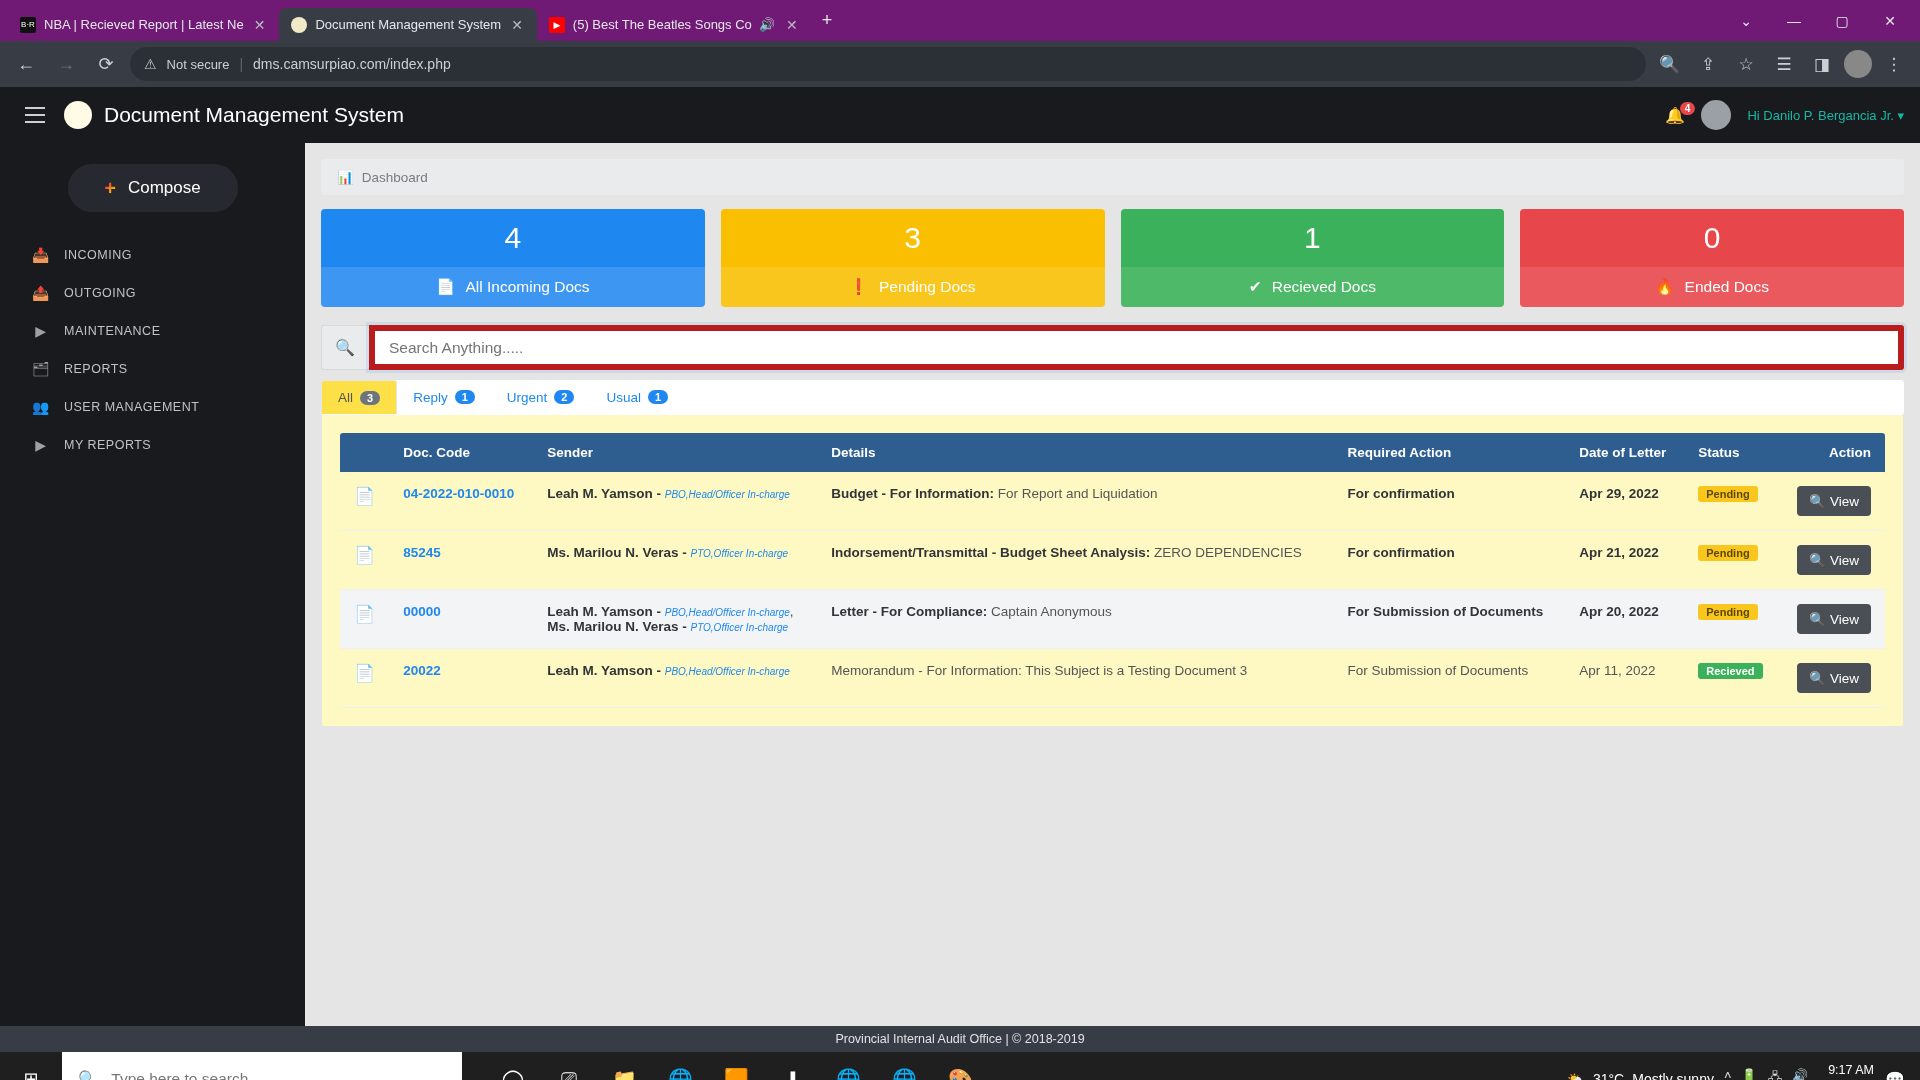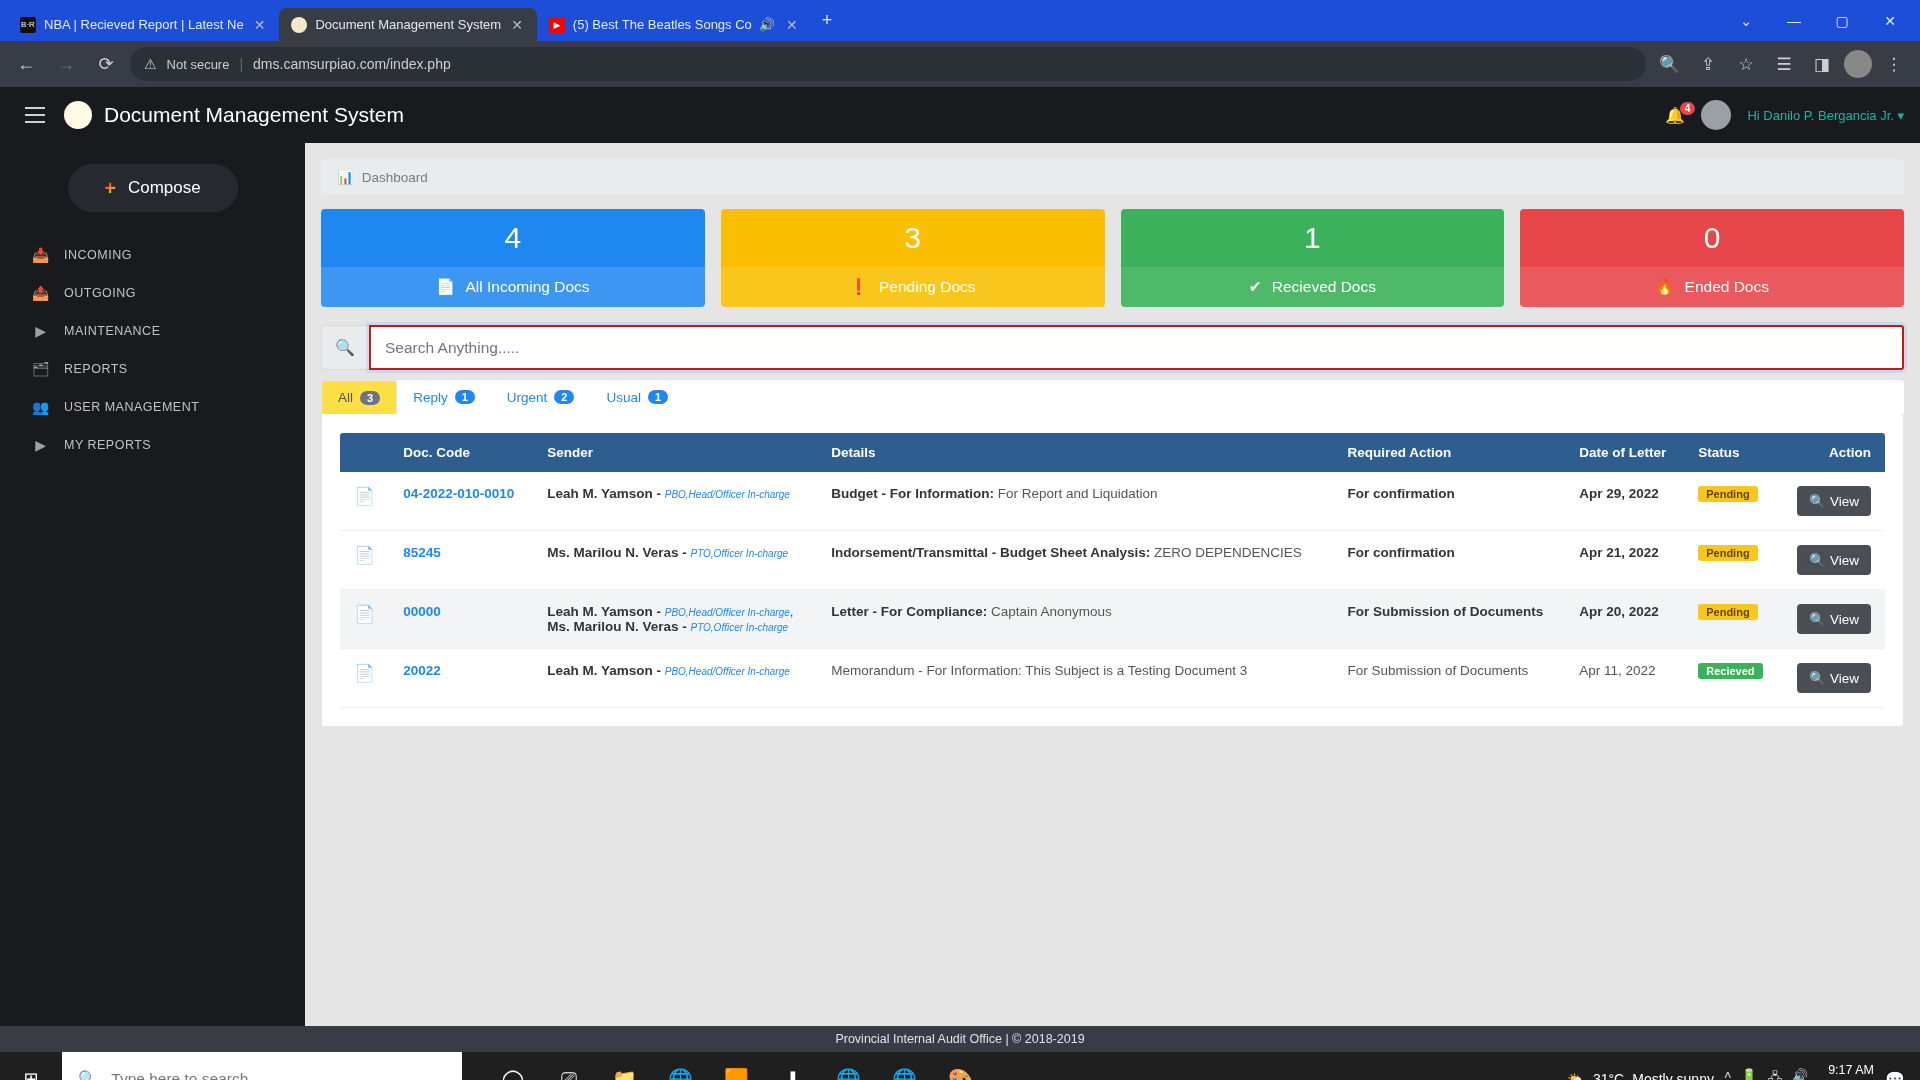--- a/index.html
+++ b/index.html
@@ -1,19 +1,19 @@
 <!DOCTYPE html>
 <html><head>
 <meta charset="utf-8">
 <style>
 * { margin:0; padding:0; box-sizing:border-box; font-family:"Segoe UI",Arial,sans-serif; }
 body { width:1920px; height:1080px; background:#e5e5e5; overflow:hidden; }
 
 
-.browser-top { height:41px; background:#1d4ed8; display:flex; align-items:center; padding:0 8px; }
+.browser-top { height:41px; background:#701a75; display:flex; align-items:center; padding:0 8px; }
 .tab { height:33px; margin-top:8px; display:flex; align-items:center; padding:0 12px; font-size:13px; color:#e5e7ea; border-radius:8px 8px 0 0; gap:8px; max-width:280px; cursor:pointer; }
 .tab.active { background:#383d45; }
 .tab-icon { width:16px; height:16px; border-radius:2px; display:inline-block; }
 .tab-title { white-space:nowrap; overflow:hidden; text-overflow:ellipsis; flex:1; }
 .tab-close { color:#b8bcc3; font-size:14px; cursor:pointer; padding:0 2px; }
 .tab-add { color:#e5e7ea; font-size:18px; padding:0 10px; cursor:pointer; }
 .win-ctrl { margin-left:auto; display:flex; gap:4px; }
 .win-btn { width:44px; height:32px; display:flex; align-items:center; justify-content:center; color:#e5e7ea; font-size:14px; cursor:pointer; }
 
 
@@ -55,29 +55,29 @@
 .card { flex:1; border-radius:4px; overflow:hidden; color:#fff; cursor:pointer; }
 .card-top { font-size:30px; text-align:center; padding:12px 0; }
 .card-bot { text-align:center; padding:11px 0; font-size:15.5px; display:flex; align-items:center; justify-content:center; gap:10px; }
 .card.blue   .card-top { background:#1e87f0; } .card.blue   .card-bot { background:#3d97f2; }
 .card.yellow .card-top { background:#f9bf00; } .card.yellow .card-bot { background:#f9c61e; }
 .card.green  .card-top { background:#3ab15a; } .card.green  .card-bot { background:#4eb968; }
 .card.red    .card-top { background:#e7464a; } .card.red    .card-bot { background:#ea595d; }
 
 .searchwrap { display:flex; margin-bottom:10px; }
 .searchbtn { width:48px; background:#e9ebec; border:1px solid #d7dadd; border-right:none; border-radius:3px 0 0 3px; display:flex; align-items:center; justify-content:center; color:#555; font-size:16px; cursor:pointer; }
-.searchin { flex:1; height:45px; border:2px solid #b91c1c; border-radius:0 3px 3px 0; padding:0 14px; font-size:15.5px; outline:none; box-shadow:0 0 0 3px rgba(30,135,240,.12); }
+.searchin { flex:1; height:45px; border:6px solid #b91c1c; border-radius:0 3px 3px 0; padding:0 14px; font-size:15.5px; outline:none; box-shadow:0 0 0 3px rgba(30,135,240,.12); }
 
 .filt-tabs { display:flex; background:#fff; border-radius:3px; }
 .filt-tab { padding:9px 16px; font-size:13.5px; color:#1e87f0; display:flex; align-items:center; gap:7px; cursor:pointer; border-bottom:1px solid transparent; }
 .filt-tab.active { background:#fde047; border:1px solid #e5e5e5; border-bottom-color:#fff; color:#555; border-radius:3px 3px 0 0; }
 .pill { background:#1e87f0; color:#fff; font-size:11px; border-radius:9px; padding:1px 7px; font-weight:600; }
 .filt-tab.active .pill { background:#6c757d; }
 
-.tbl-shell { background:#ffffff; padding:18px; border-radius:0 3px 3px 3px; border:1px solid #e5e5e5; border-top:none; }
+.tbl-shell { background:#fef9c3; padding:18px; border-radius:0 3px 3px 3px; border:1px solid #e5e5e5; border-top:none; }
 table { width:100%; border-collapse:collapse; }
 thead th { background:#2e5d8f; color:#fff; font-size:13.5px; font-weight:700; text-align:left; padding:12px 14px; }
 thead th:first-child { border-radius:3px 0 0 0; width:40px; }
 thead th:last-child  { border-radius:0 3px 0 0; text-align:right; }
 tbody td { padding:14px 14px; font-size:13.5px; color:#555; vertical-align:top; border-bottom:1px solid #eef0f2; }
 tbody tr.hi { background:#f2f4f6; }
 .doc-ico { color:#1e87f0; font-size:17px; }
 .link { color:#1e87f0; font-weight:700; cursor:pointer; }
 .sender-nm { font-weight:700; color:#323437; }
 .sender-role { color:#1e87f0; font-style:italic; font-size:10px; }

